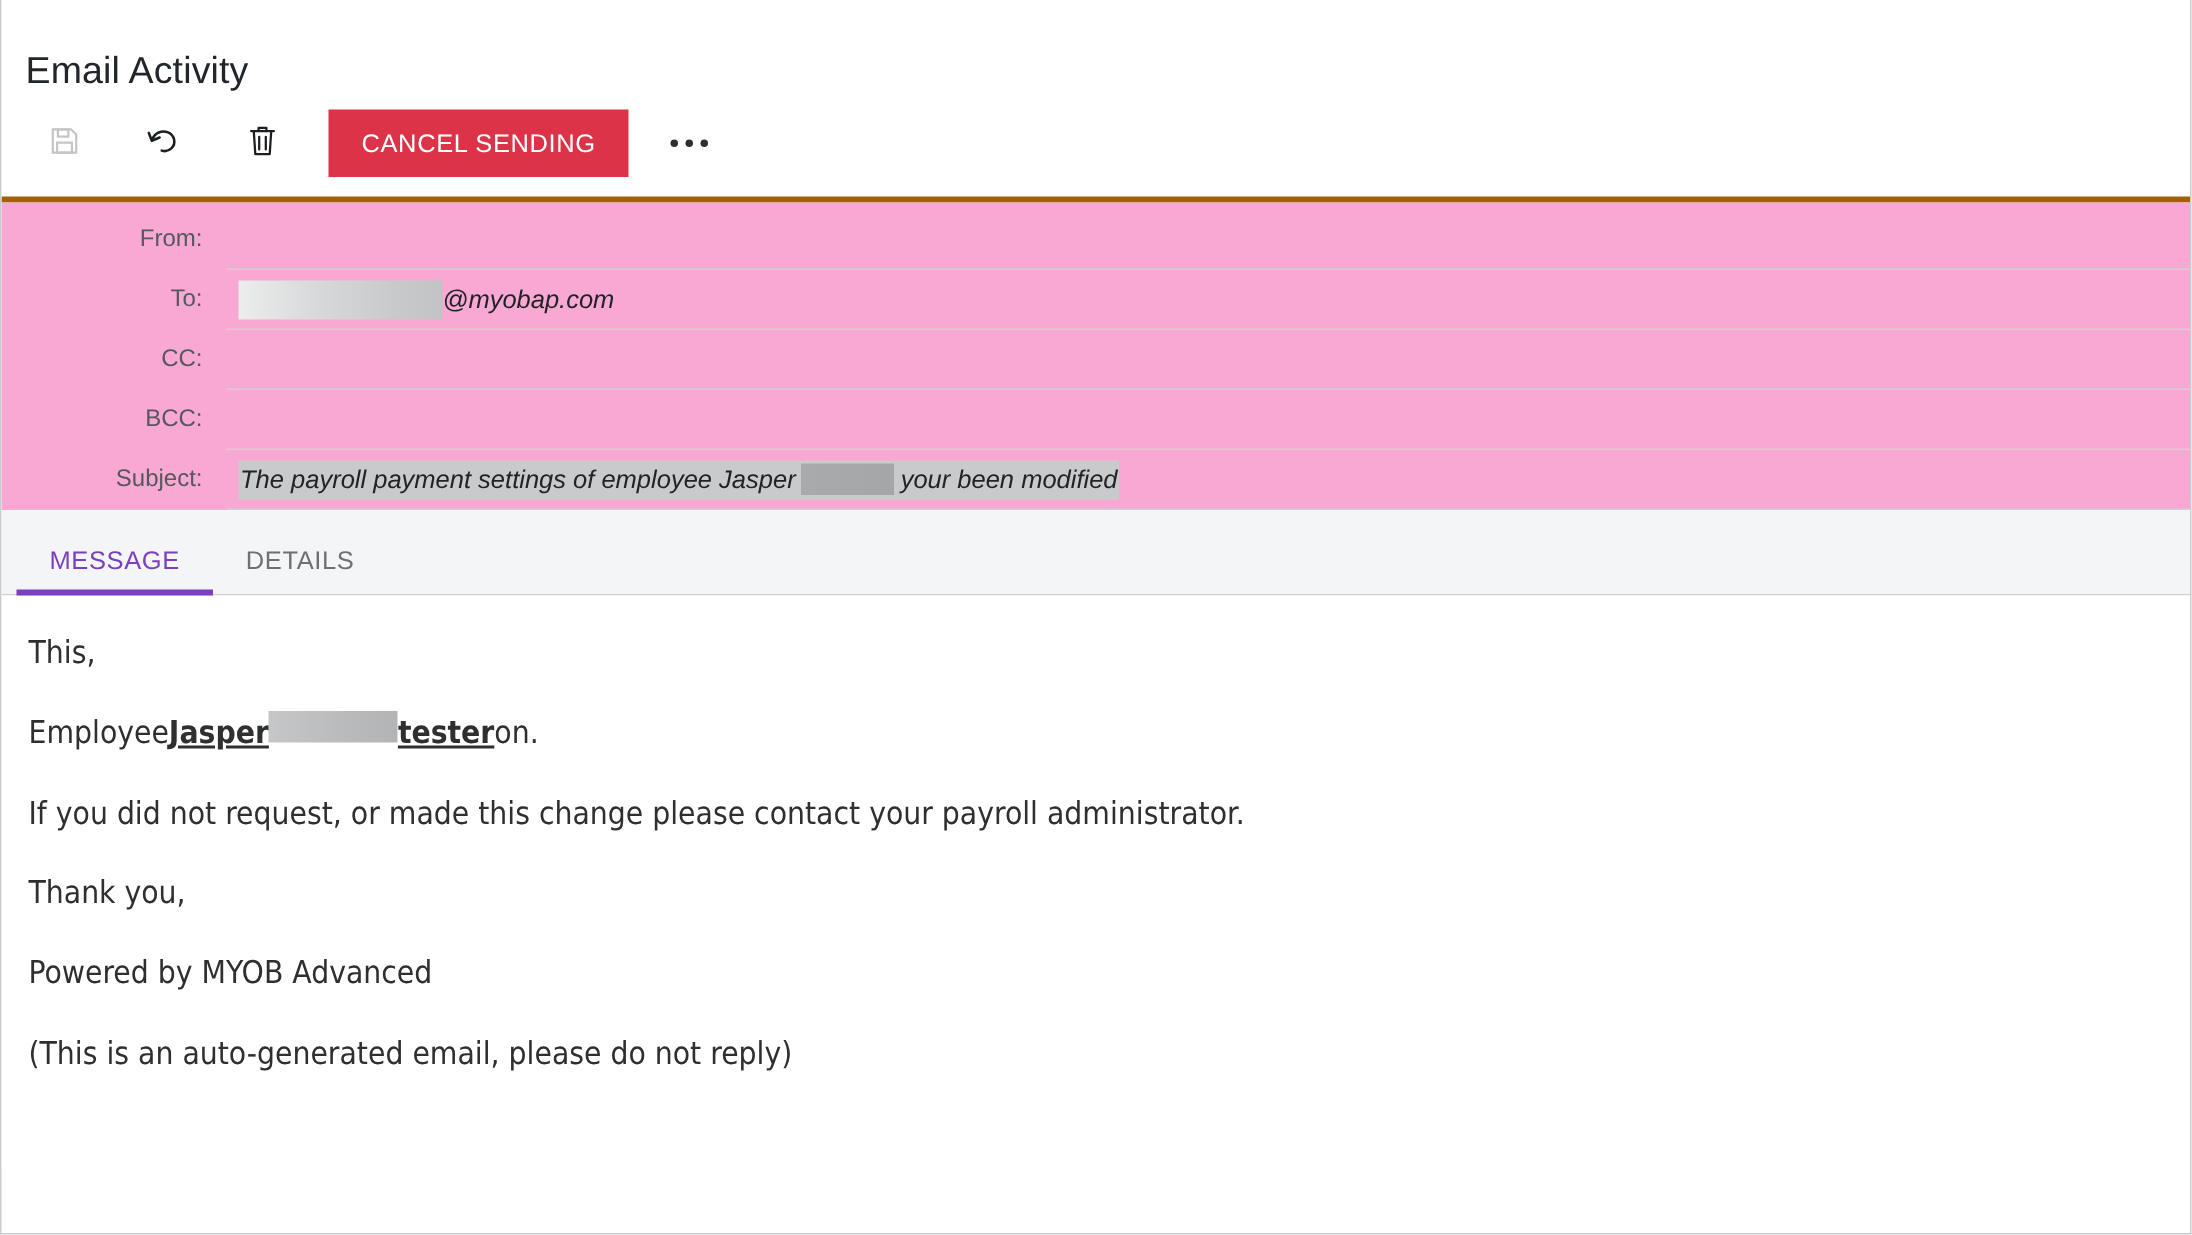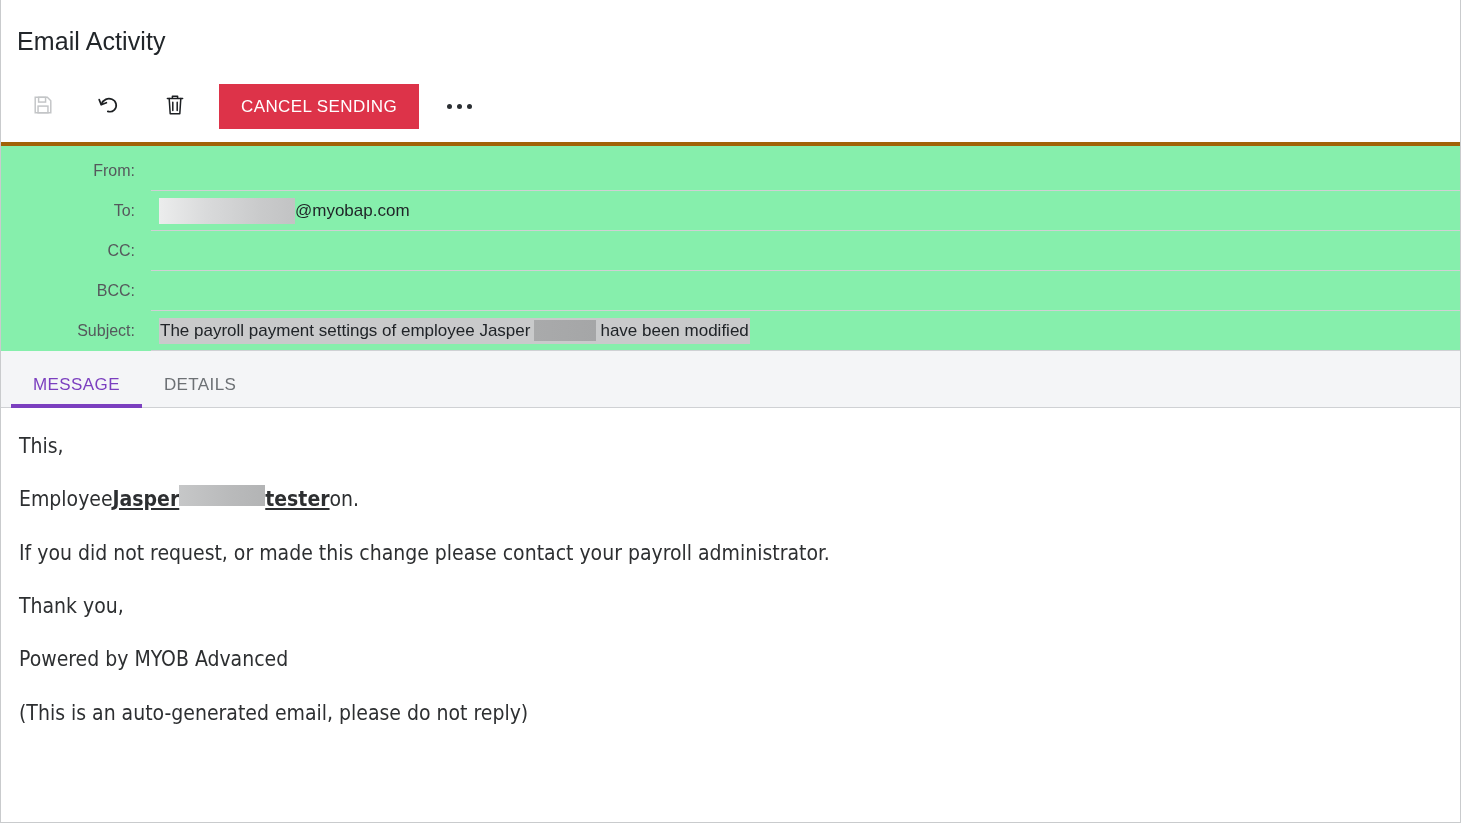--- a/index.html
+++ b/index.html
@@ -21,23 +21,22 @@
     border: 1px solid #c9cbcd;
     border-top: 0;
     overflow: hidden;
   }
 
   
   .titlebar {
     height: 60px;
     background: #ffffff;
     display: flex;
-    align-items: center;
+    align-items: flex-end;
     padding-left: 16px;
-    margin-top: 11px;
   }
   .page-title {
     font-size: 25px;
     color: #22262a;
     font-weight: 400;
     letter-spacing: 0.1px;
     line-height: 1;
   }
 
   
@@ -81,21 +80,21 @@
     cursor: pointer;
   }
   .more-btn i {
     width: 5px; height: 5px; border-radius: 50%;
     background: #2b2f33;
     display: block;
   }
 
   
   .fields {
-    background: #86efac;
+    background: #f9a8d4;
     padding-top: 0;
   }
   .field-row {
     display: flex;
     align-items: center;
     height: 40px;
     position: relative;
   }
   .field-row.first { height: 45px; padding-top: 5px; }
   .field-label {
@@ -108,20 +107,21 @@
   }
   .field-value {
     flex: 1;
     height: 100%;
     display: flex;
     align-items: center;
     position: relative;
     font-size: 17px;
     color: #1f2327;
     padding-left: 8px;
+    font-style: italic;
   }
   .field-value::after {
     content: "";
     position: absolute;
     left: 0; right: 0; bottom: 0;
     height: 1px;
     background: #cfd1d4;
   }
   .field-row.first .field-value::after { bottom: 0; }
 
@@ -275,21 +275,21 @@
       <div class="field-label">BCC:</div>
       <div class="field-value"></div>
     </div>
 
     <div class="field-row">
       <div class="field-label">Subject:</div>
       <div class="field-value">
         <span class="subject-highlight">
             <span>The payroll payment settings of employee Jasper</span>
             <span class="redact redact-subject"></span>
-            <span>have been modified</span>
+            <span>your been modified</span>
           </span>
       </div>
     </div>
 
   </div>
 
   <div class="tabs">
     <button class="tab active">MESSAGE</button>
     <button class="tab">DETAILS</button>
   </div>

